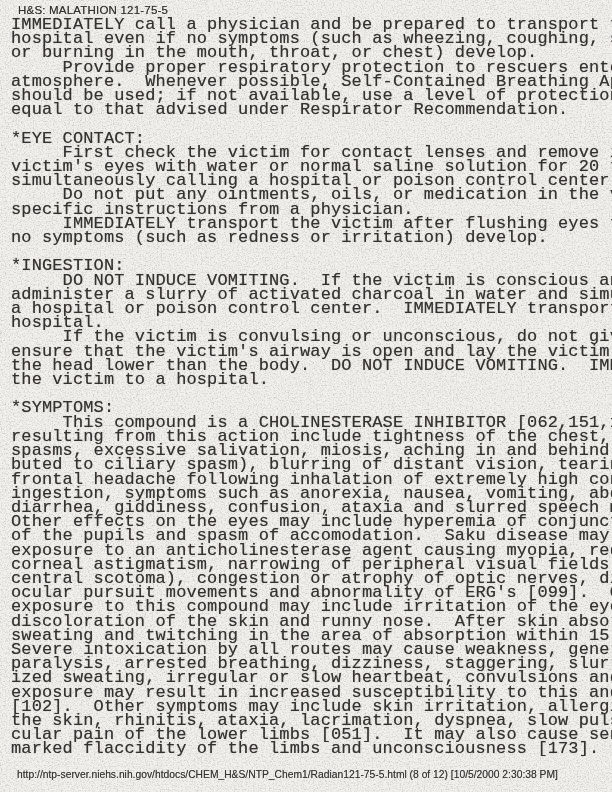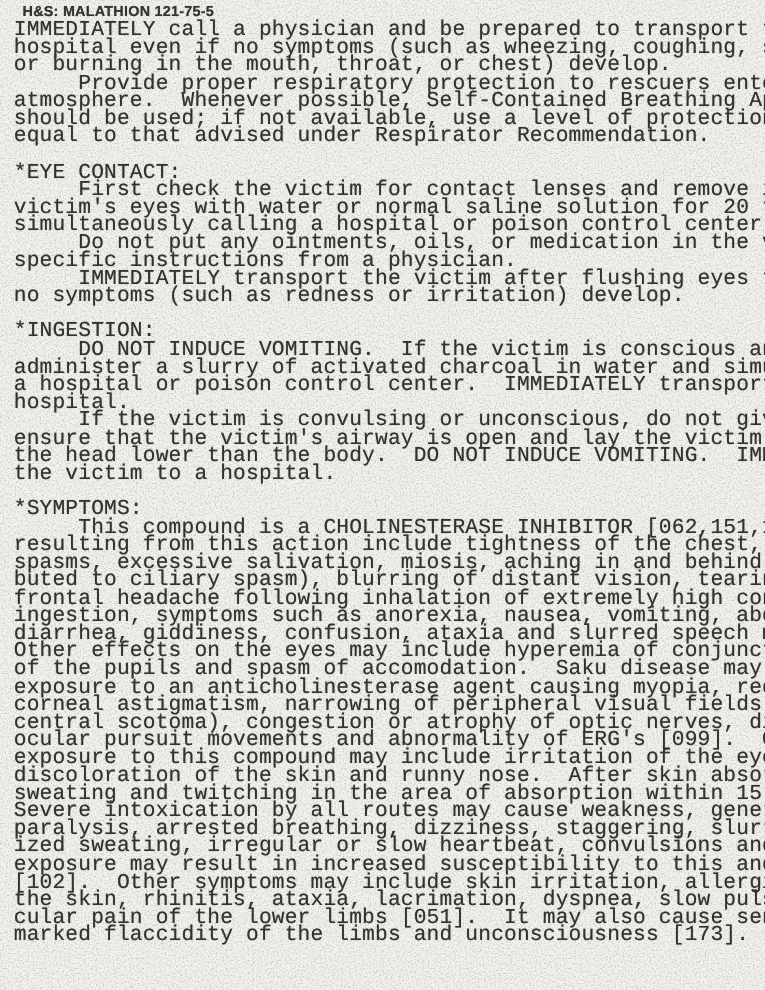--- a/index.html
+++ b/index.html
@@ -20,21 +20,20 @@
     pointer-events: none;
   }
   .running-header {
     position: absolute; left: 18px; top: 4px;
     font-family: "Liberation Sans", sans-serif;
     font-size: 11.5px; line-height: 13px;
     color: var(--ink, #34322f);
     letter-spacing: 0.2px;
     text-shadow: 0 0 0.6px rgba(52,50,47,0.65);
     white-space: pre;
-    font-weight: bold;
   }
   .body-text {
     position: absolute; left: 11px; top: 18px;
     margin: 0;
     font-family: "Liberation Mono", "DejaVu Sans Mono", monospace;
     font-size: 17px; line-height: 14.2px;
     letter-spacing: 0.12px;
     color: var(--ink, #34322f);
     text-shadow: 0 0 0.7px rgba(52,50,47,0.55);
     white-space: pre;
@@ -109,14 +108,15 @@
 sweating and twitching in the area of absorption within 15 minutes to 4 hours.
 Severe intoxication by all routes may cause weakness, generalized twitching,
 paralysis, arrested breathing, dizziness, staggering, slurred speech, general-
 ized sweating, irregular or slow heartbeat, convulsions and coma.  Repeated
 exposure may result in increased susceptibility to this and other chemicals
 [102].  Other symptoms may include skin irritation, allergic sensitization of
 the skin, rhinitis, ataxia, lacrimation, dyspnea, slow pulse, tremors and mus-
 cular pain of the lower limbs [051].  It may also cause sensitivity to light,
 marked flaccidity of the limbs and unconsciousness [173].  It may cause a</pre>
 
+  <div class="running-footer">http://ntp-server.niehs.nih.gov/htdocs/CHEM_H&amp;S/NTP_Chem1/Radian121-75-5.html (8 of 12) [10/5/2000 2:30:38 PM]</div>
 
 </div>
 
 </body></html>

